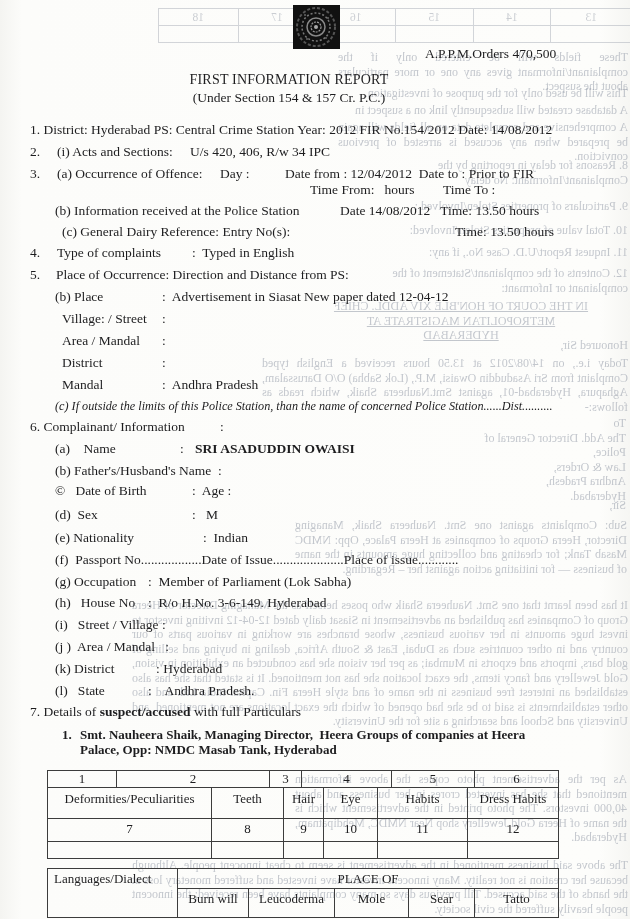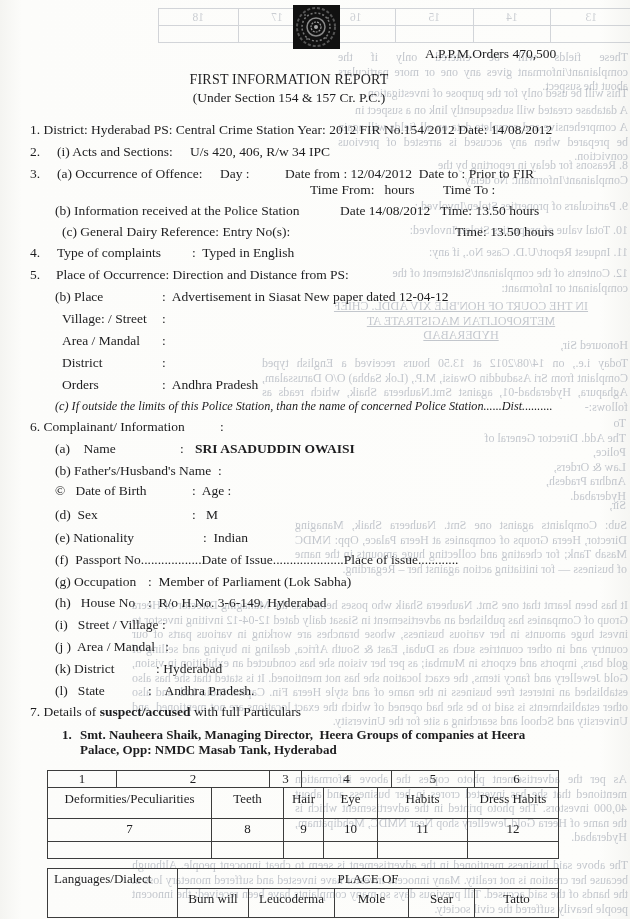--- a/index.html
+++ b/index.html
@@ -177,21 +177,21 @@
       <span class="seg" style="left:62px">Area / Mandal</span>
       <span class="seg" style="left:162px">:</span>
     </div>
 
     <div class="ln" style="top:355px">
       <span class="seg" style="left:62px">District</span>
       <span class="seg" style="left:162px">:</span>
     </div>
 
     <div class="ln" style="top:377px">
-      <span class="seg" style="left:62px">Orders</span>
+      <span class="seg" style="left:62px">Mandal</span>
       <span class="seg" style="left:162px">:  Andhra Pradesh</span>
     </div>
 
     <div class="ln" style="top:399px">
         <span class="seg sm" style="left:55px">(c) If outside the limits of this Police Station, than the name of concerned Police Station......Dist..........</span>
       </div>
 
     <div class="ln" style="top:419px">
       <span class="seg" style="left:30px">6. Complainant/ Information</span>
       <span class="seg" style="left:220px">:</span>

